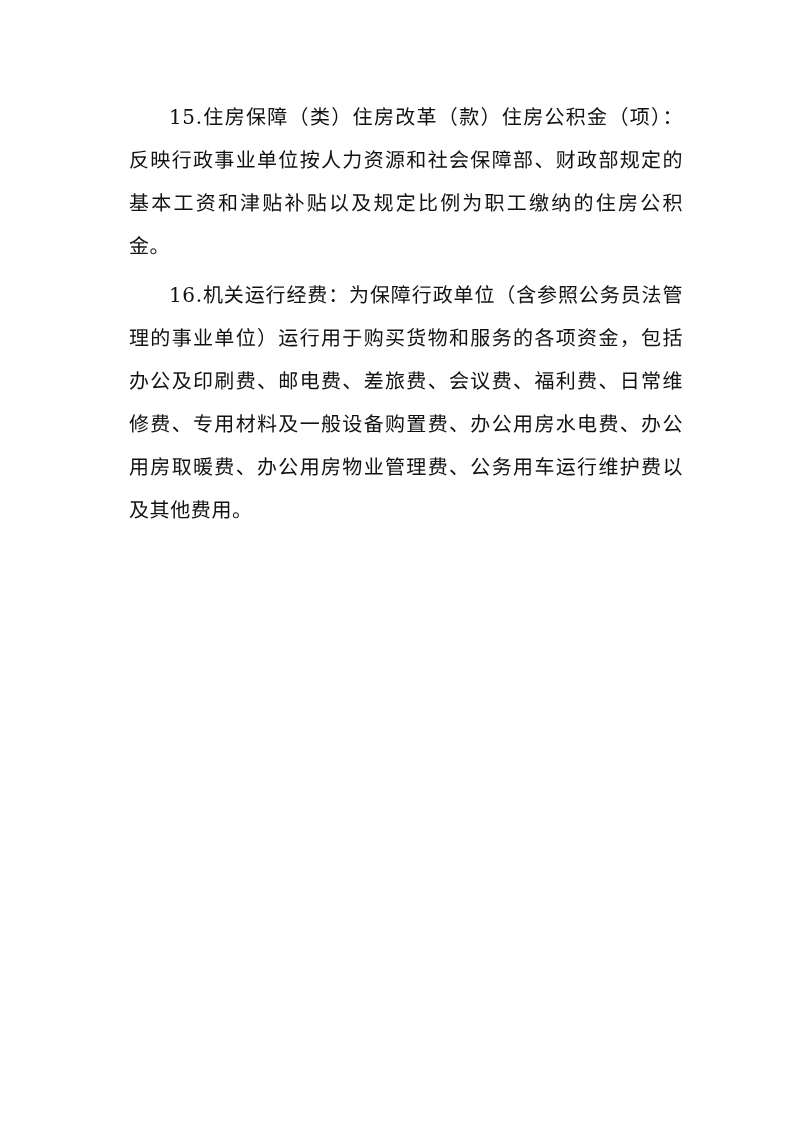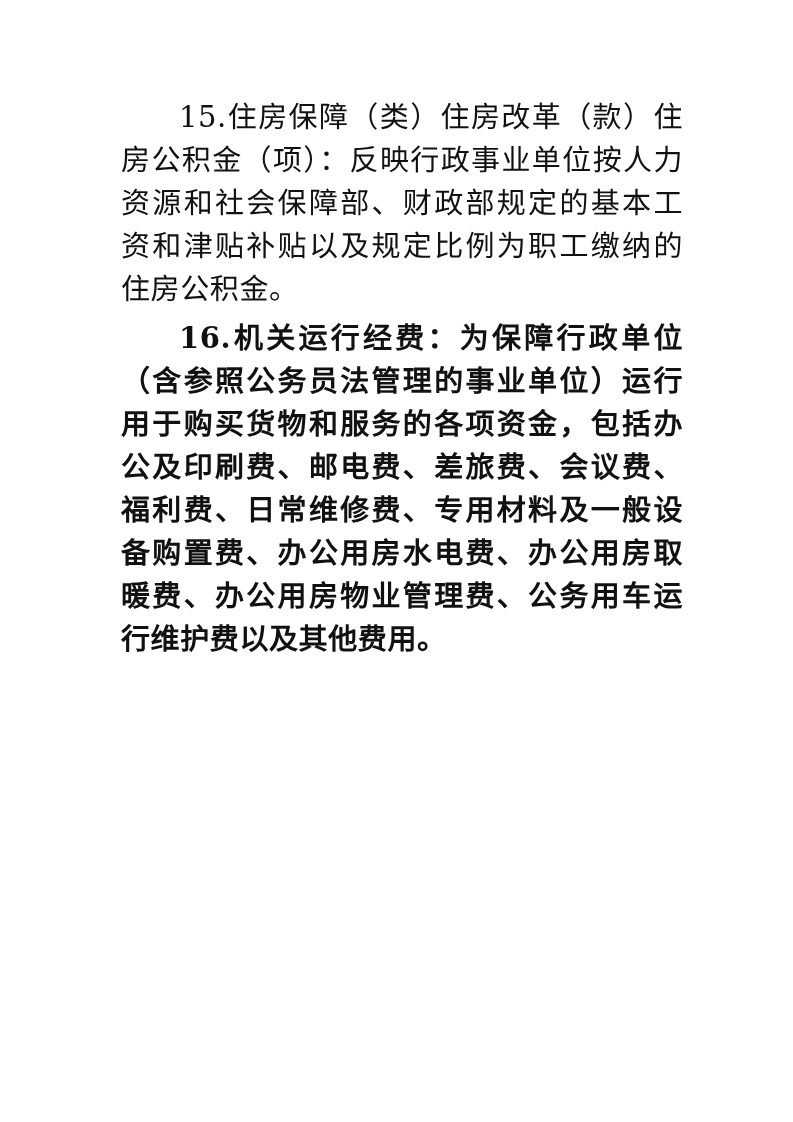--- a/index.html
+++ b/index.html
@@ -25,33 +25,32 @@
     background: #ffffff;
     box-sizing: border-box;
   }
   .content {
     position: absolute;
     left: 113px;
     top: 96px;
     width: 570px;
   }
   .para {
-    font-size: 29px;
+    font-size: 20px;
     line-height: 43px;
     letter-spacing: 0.6px;
     text-align: justify;
     text-justify: inter-ideograph;
     text-indent: 2em;
-    margin: 0 0 6px 8px;
+    margin: 0 0 6px 16px;
     color: #111111;
     font-family: "DejaVu Serif", "Liberation Serif", serif;
   }
   .para:last-child {
     margin-bottom: 0;
-    font-weight: bold;
   }
 </style>
 </head>
 <body>
 
 <div class="page">
   <div class="content">
     <p class="para">15.住房保障（类）住房改革（款）住房公积金（项）：反映行政事业单位按人力资源和社会保障部、财政部规定的基本工资和津贴补贴以及规定比例为职工缴纳的住房公积金。</p>
     <p class="para">16.机关运行经费：为保障行政单位（含参照公务员法管理的事业单位）运行用于购买货物和服务的各项资金，包括办公及印刷费、邮电费、差旅费、会议费、福利费、日常维修费、专用材料及一般设备购置费、办公用房水电费、办公用房取暖费、办公用房物业管理费、公务用车运行维护费以及其他费用。</p>
   </div>

